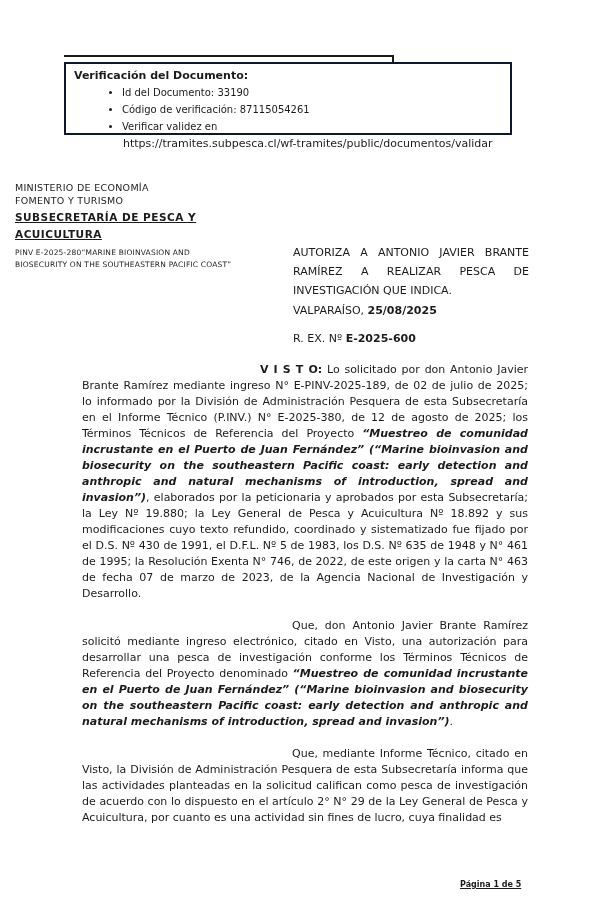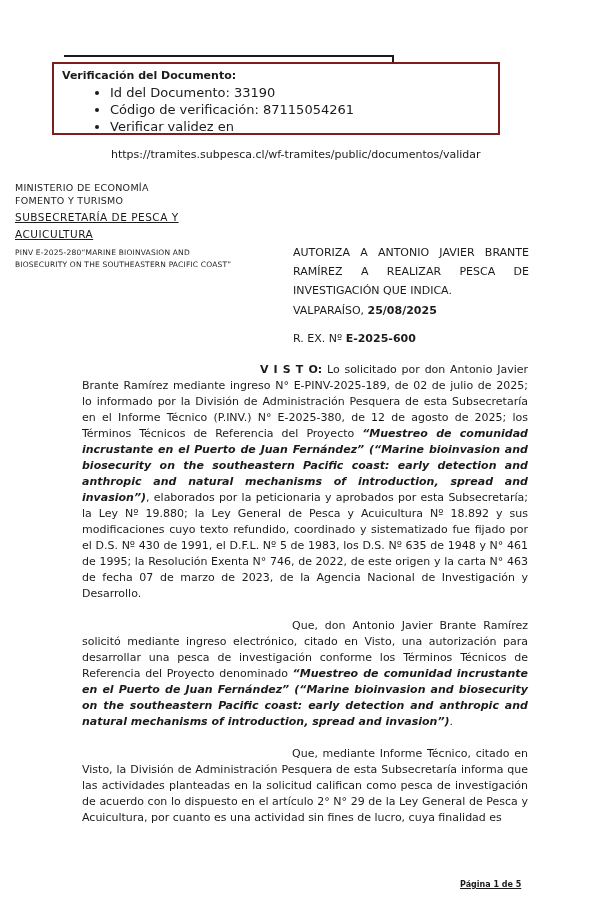--- a/index.html
+++ b/index.html
@@ -6,36 +6,36 @@
   body {
     width: 600px; height: 918px; overflow: hidden; position: relative;
     font-family: "DejaVu Sans", "Liberation Sans", sans-serif;
     color: #1b1b1b;
     -webkit-font-smoothing: none;
   }
   .page { position: absolute; inset: 0; background: #ffffff; }
 
   
   .verify-box {
-    position: absolute; left: 52px; top: 62px; width: 448px; height: 73px;
-    border: 2px solid #7f1d1d; box-sizing: border-box;
+    position: absolute; left: 64px; top: 62px; width: 448px; height: 73px;
+    border: 2px solid #0f172a; box-sizing: border-box;
     padding: 4px 8px 0 8px; overflow: visible; background: transparent;
   }
   .verify-title { font-size: 11px; font-weight: bold; line-height: 15px; }
   .verify-list { margin: 1px 0 0 0; padding: 0 0 0 48px; list-style: disc outside; }
-  .verify-list li { font-size: 13px; line-height: 17px; }
-  .verify-url { margin-left: 49px; font-size: 11px; line-height: 17px; white-space: nowrap; margin-top: 11px; }
+  .verify-list li { font-size: 10px; line-height: 17px; }
+  .verify-url { margin-left: 49px; font-size: 11px; line-height: 17px; white-space: nowrap; }
   .artifact-top { position: absolute; left: 64px; top: 55px; width: 330px; height: 2px; background: #1b1b1b; }
   .artifact-step { position: absolute; left: 392px; top: 55px; width: 2px; height: 9px; background: #1b1b1b; }
 
   
   .letterhead { position: absolute; left: 15px; top: 182px; width: 235px; text-align: left; }
   .ministry-line { font-size: 9.5px; line-height: 12.5px; letter-spacing: 0.3px; }
   .agency-line {
-    font-size: 10.5px; font-weight: normal; text-decoration: underline;
+    font-size: 10.5px; font-weight: bold; text-decoration: underline;
     line-height: 17px; letter-spacing: 0.5px;
   }
   .agency-wrap { margin-top: 2px; }
   .project-line { font-size: 7.5px; line-height: 12px; letter-spacing: 0.2px; white-space: nowrap; margin-top: 0px; }
   .project-wrap { margin-top: 4px; }
 
   
   .subject-block {
     position: absolute; left: 293px; top: 243px; width: 236px;
     font-size: 11px; line-height: 19px; text-align: justify;

